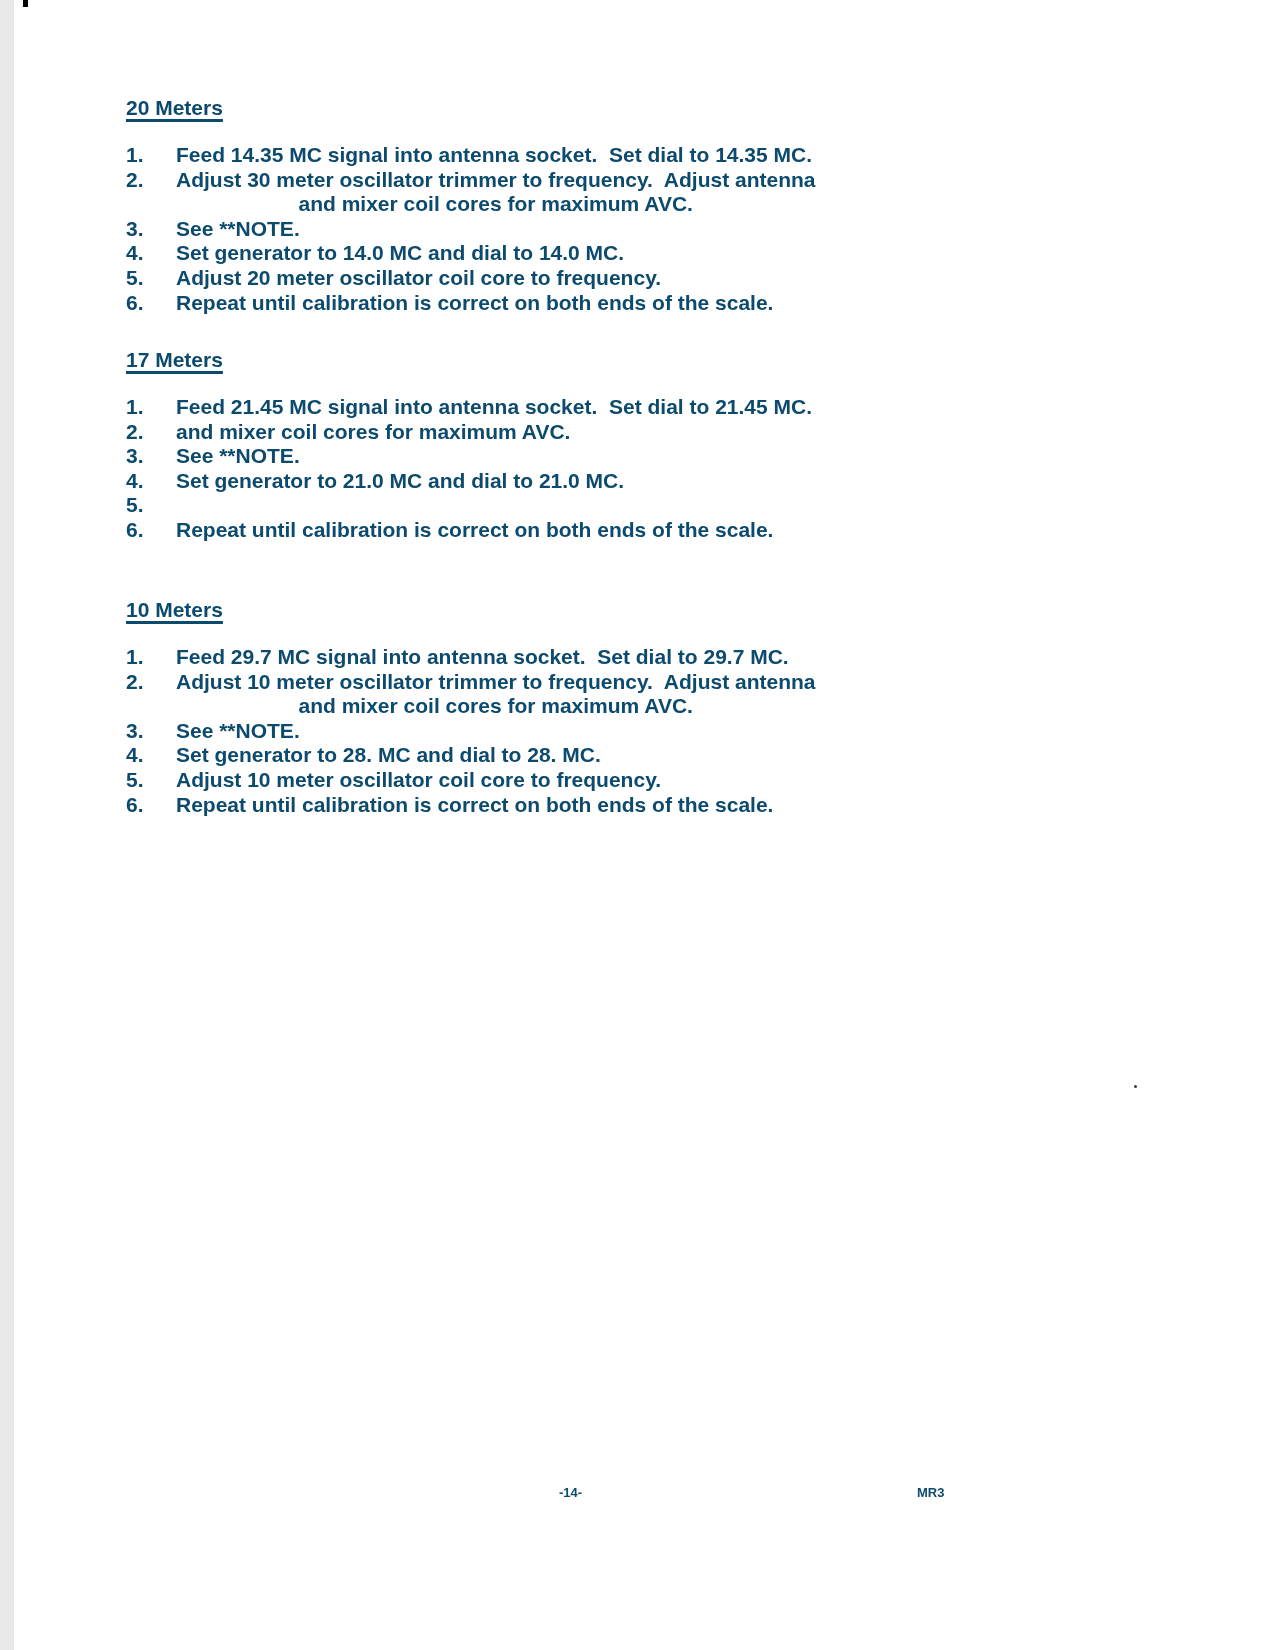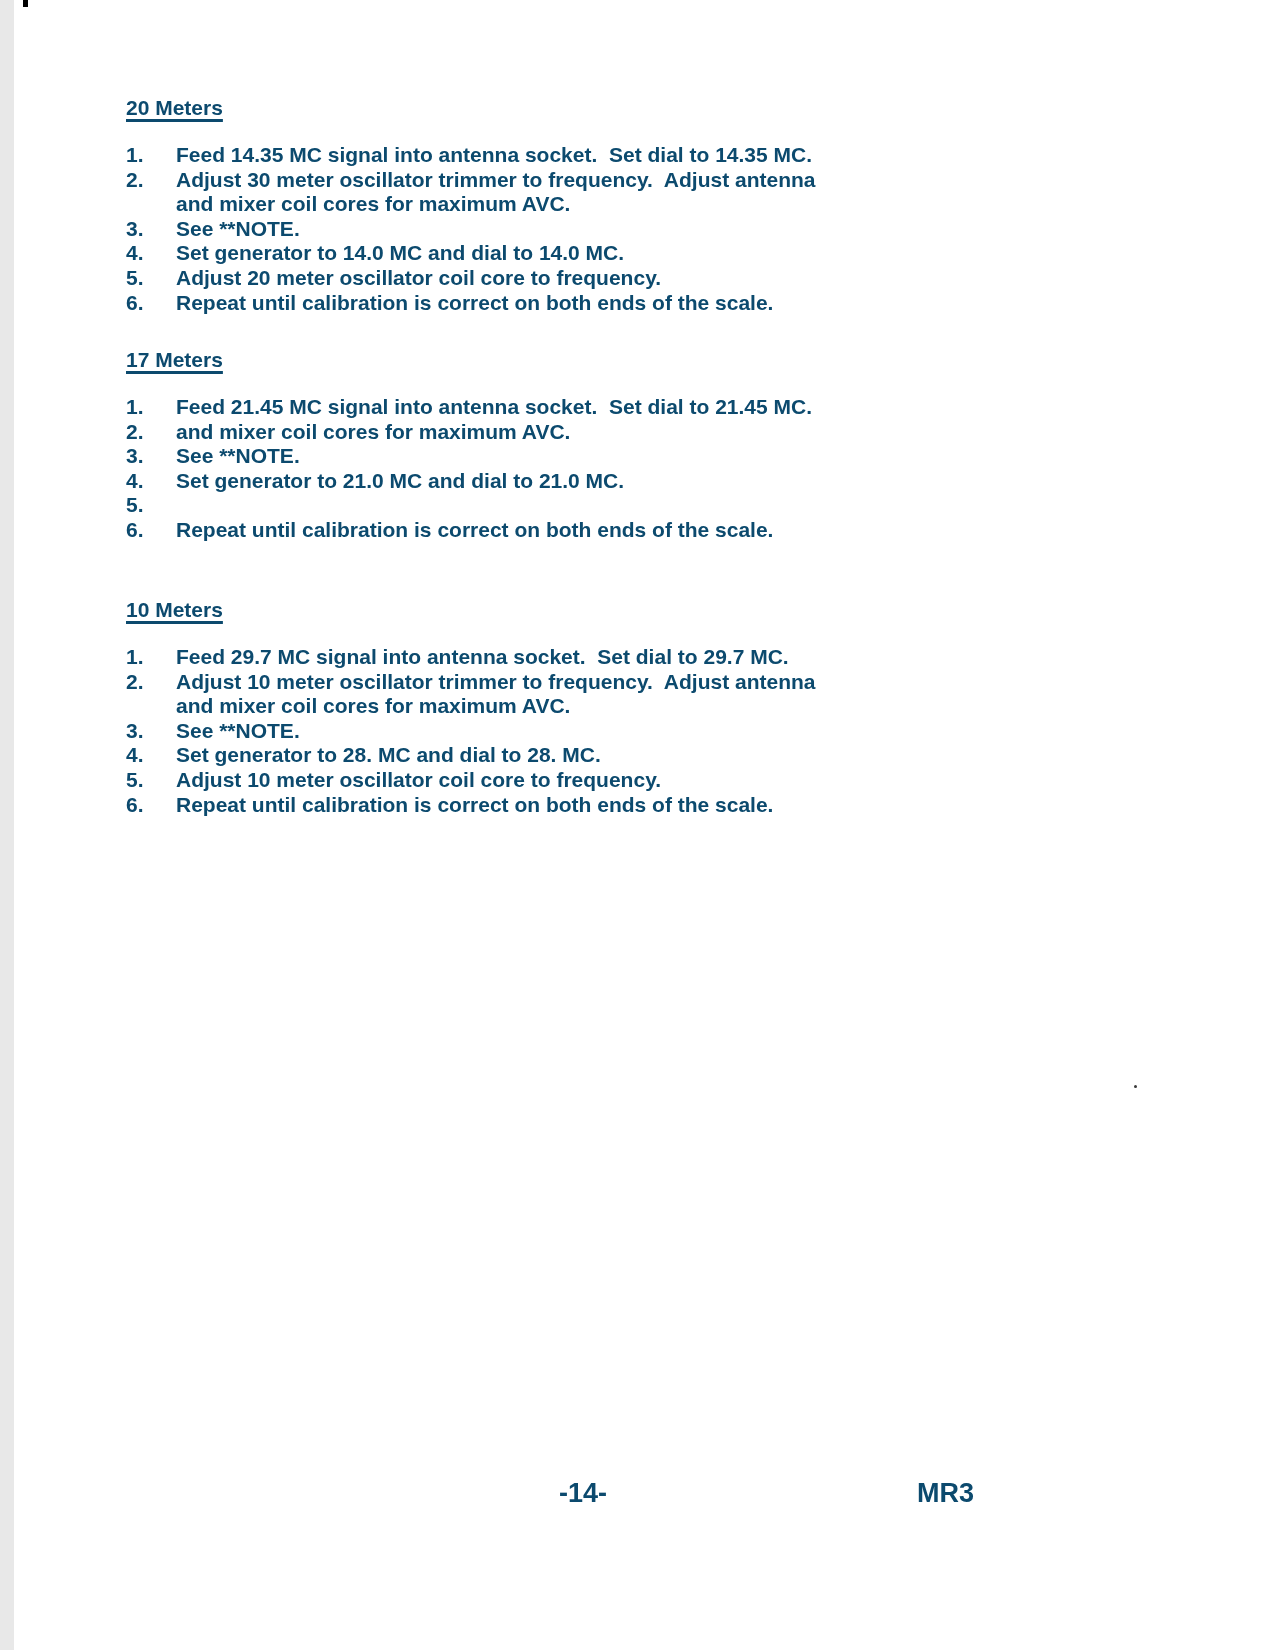--- a/index.html
+++ b/index.html
@@ -58,25 +58,26 @@
     flex: 0 0 50px;
     width: 50px;
     font-size: 21px;
     line-height: 24.6px;
     white-space: pre;
   }
   .txt .ln {
     font-size: 21px;
     line-height: 24.6px;
     white-space: pre;
+    text-align: center;
   }
   .footer-item {
     position: absolute;
     top: 1481px;
-    font-size: 27px;
+    font-size: 13px;
     line-height: 24.6px;
     white-space: pre;
   }
   .footer-page { left: 545px; }
   .footer-code { left: 887px; padding-left: 16px; }
 </style>
 </head>
 <body>
 
 <div class="page">

